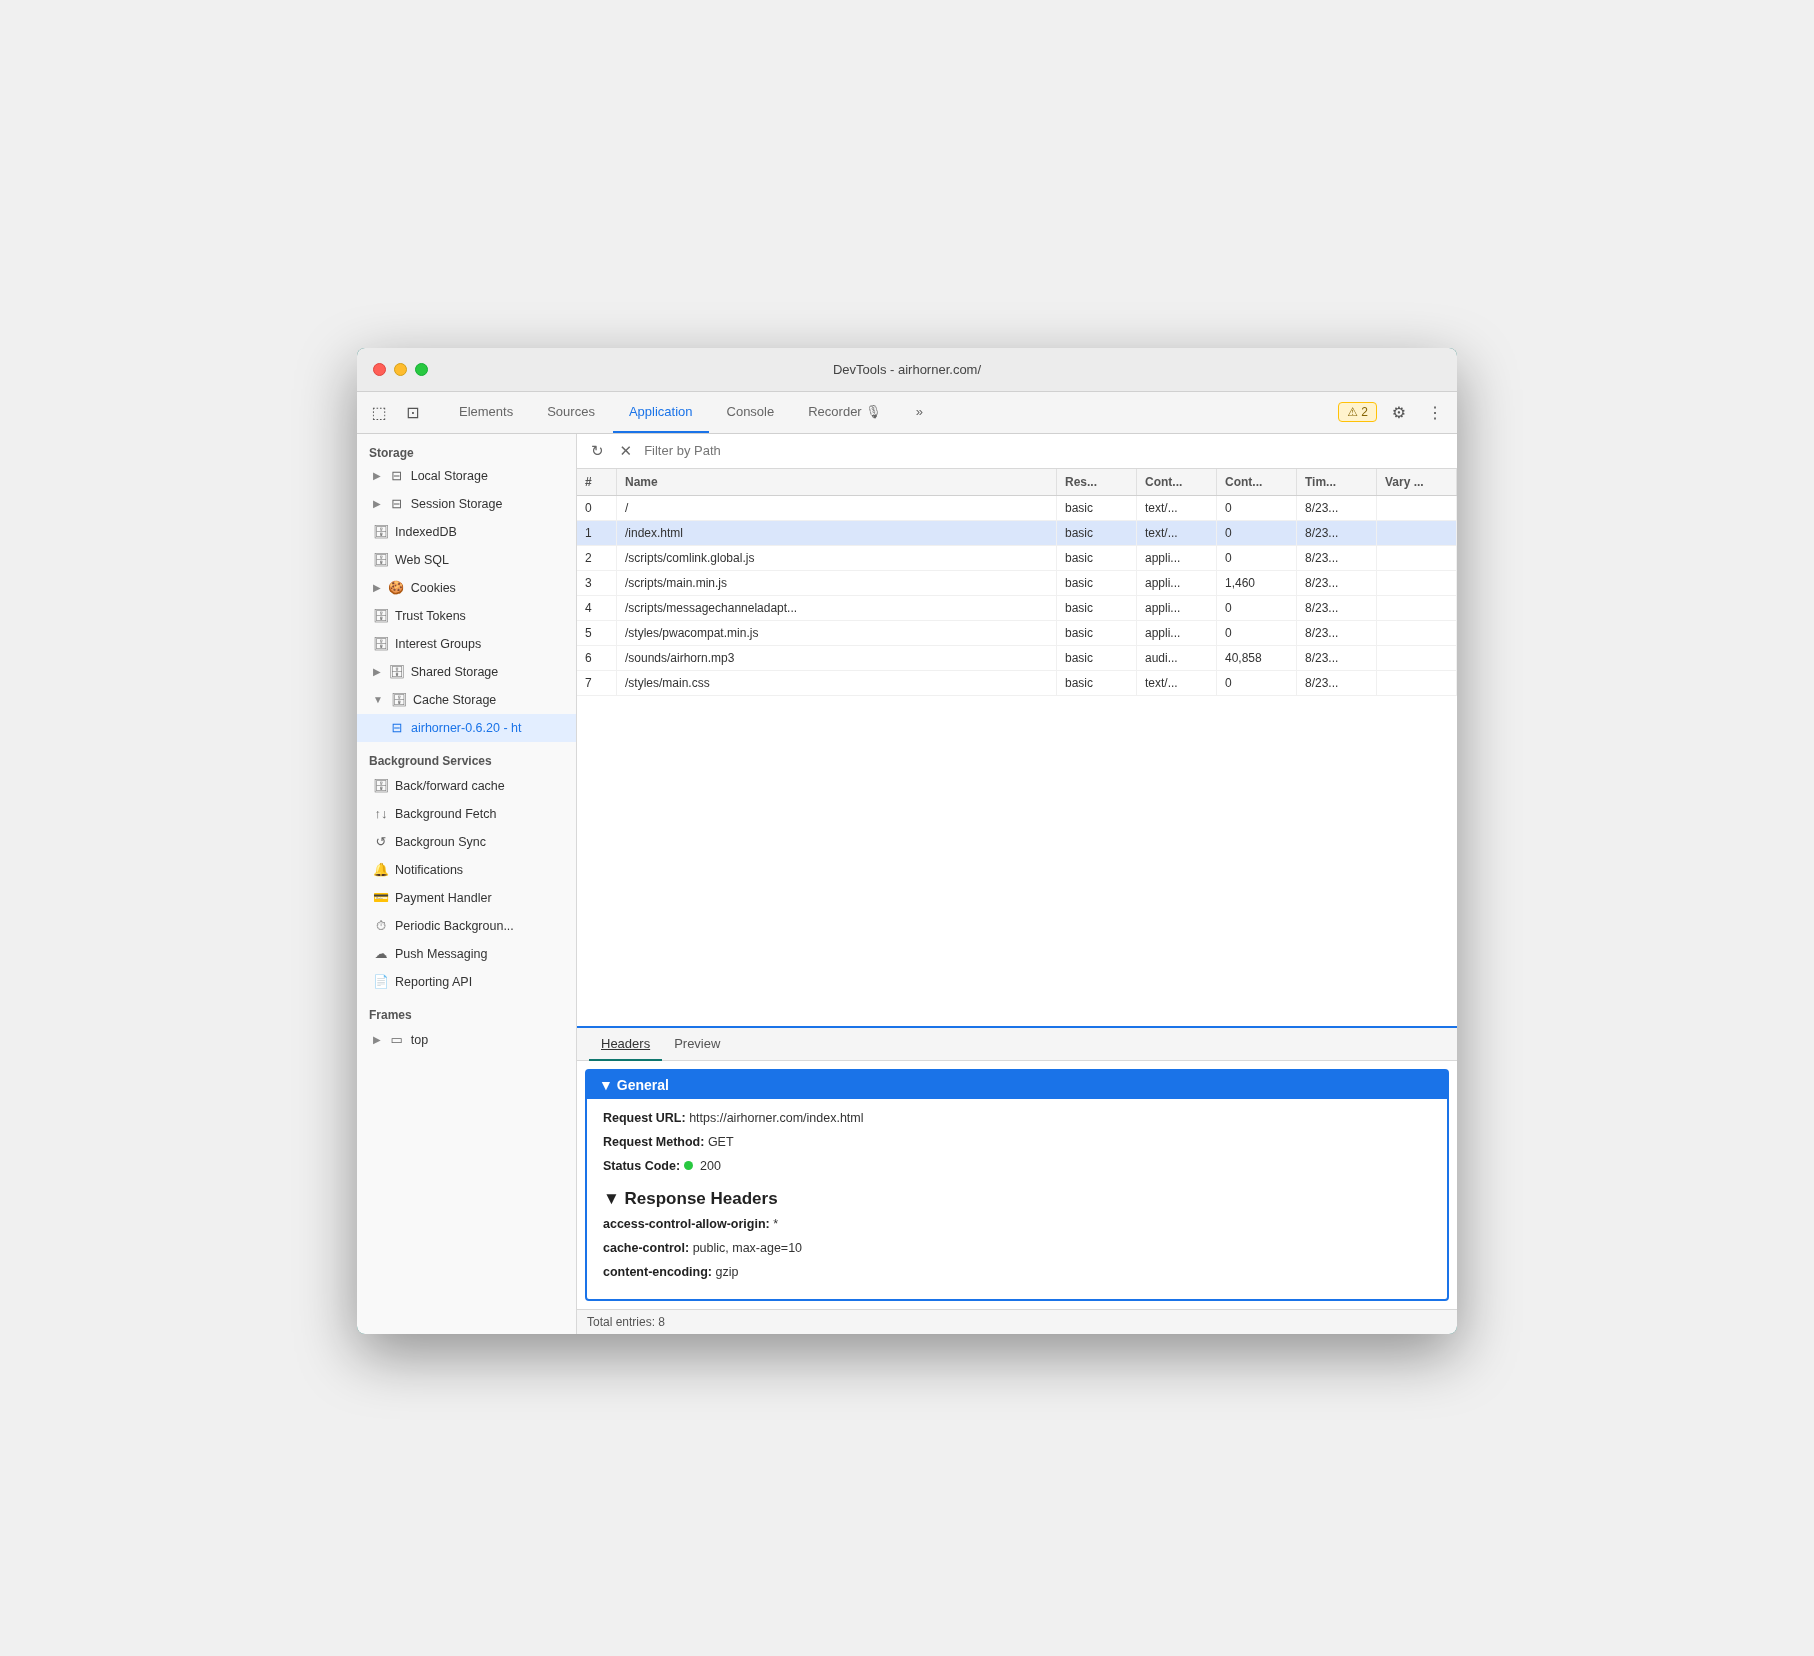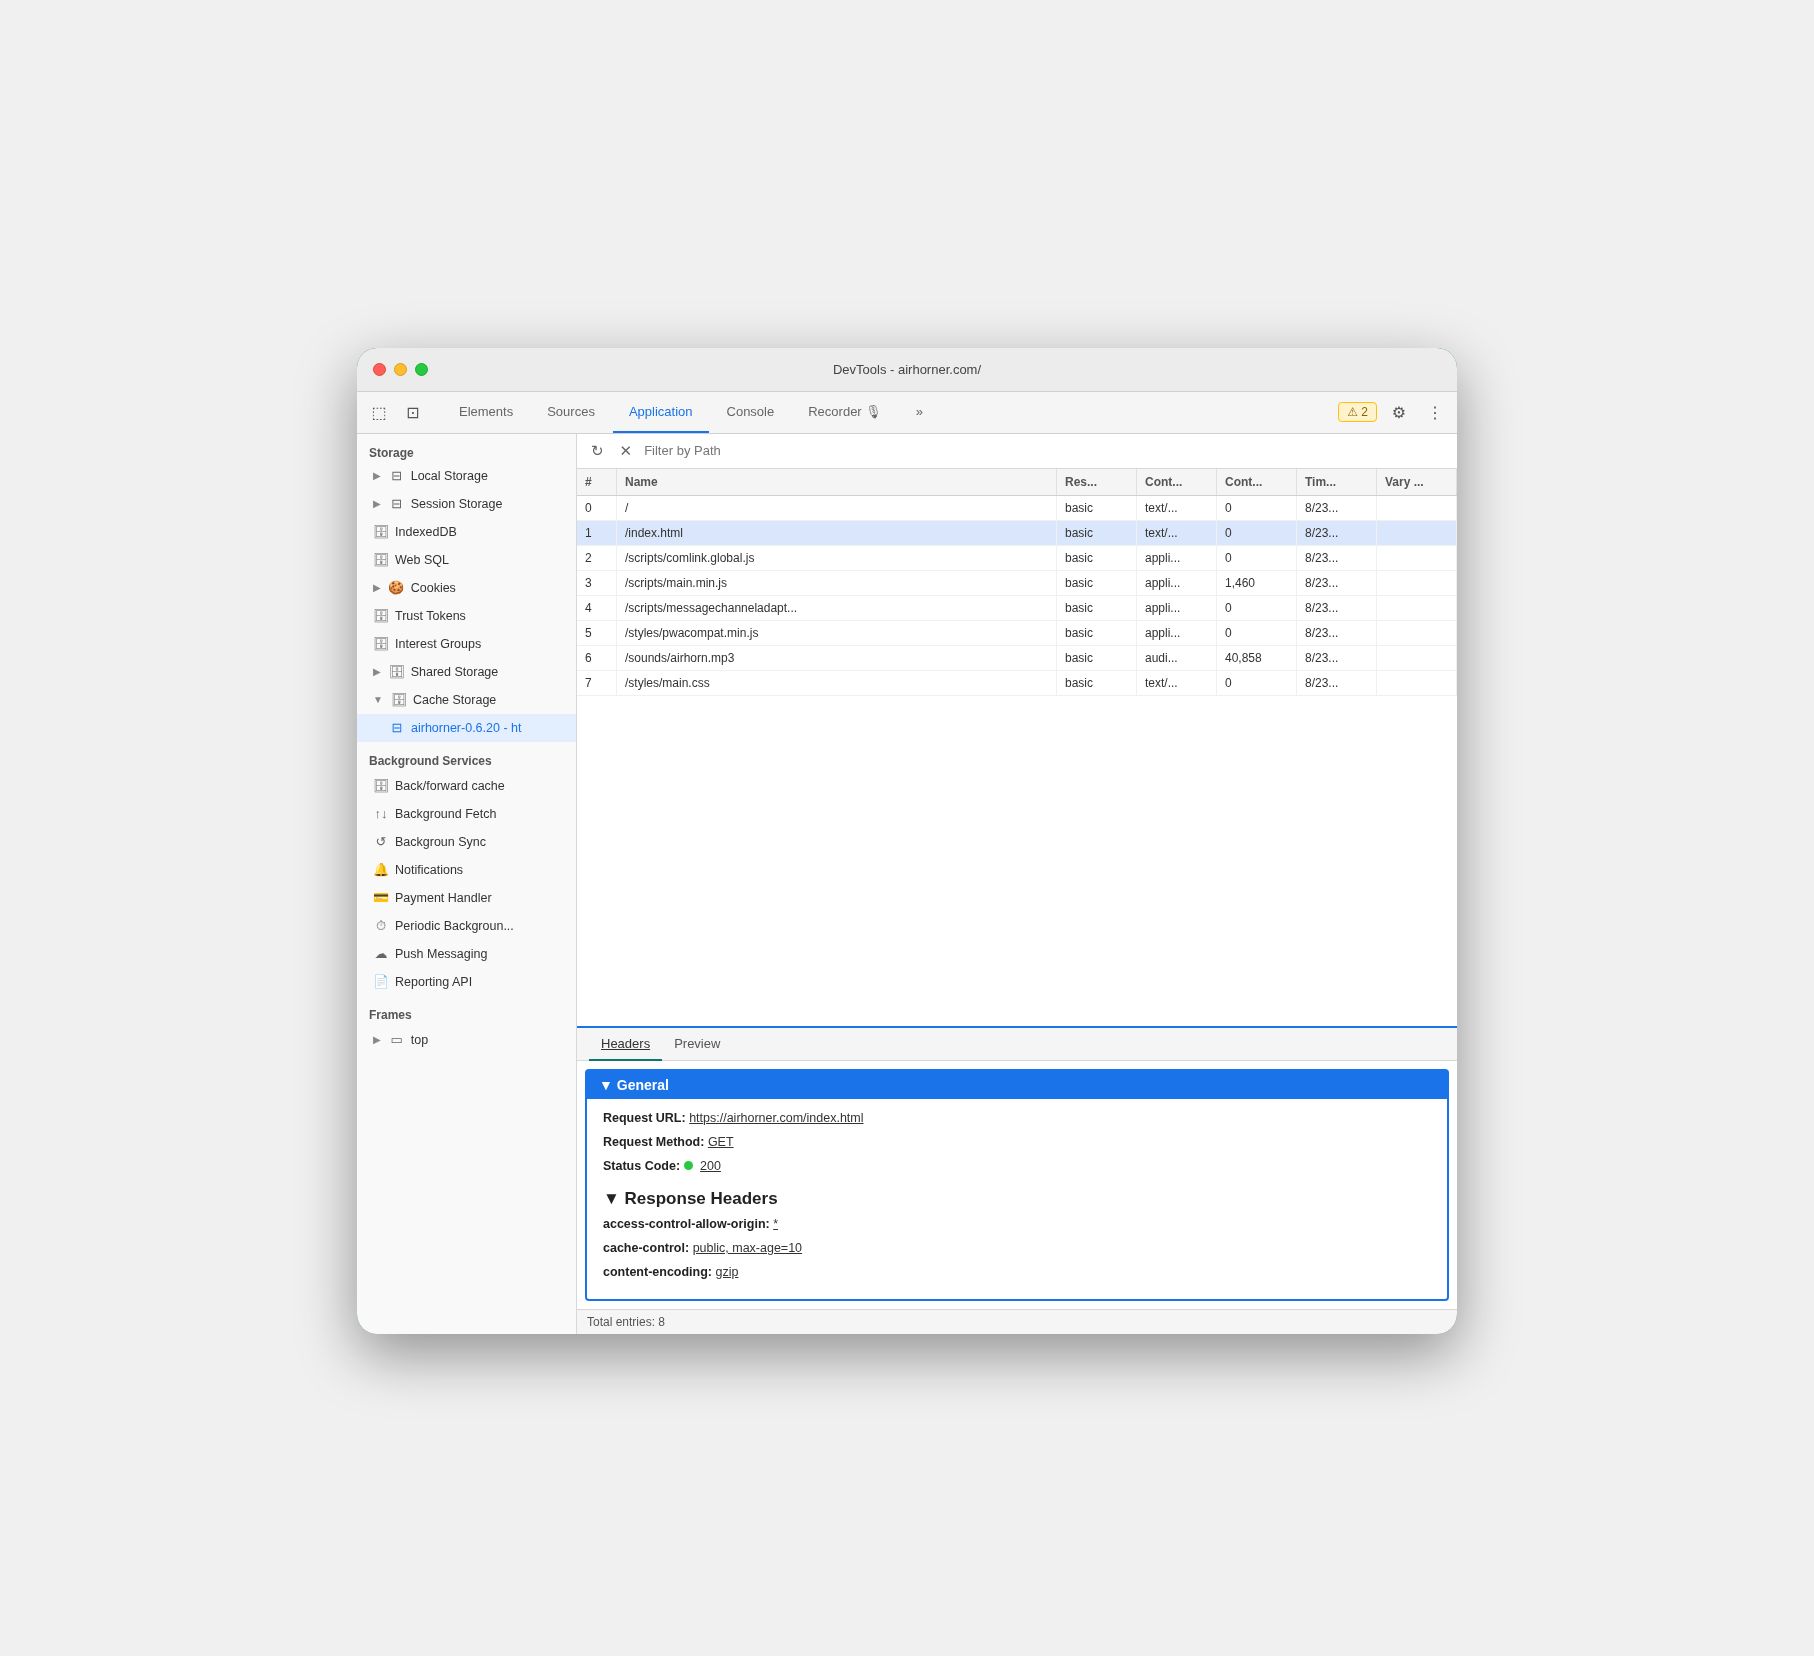--- a/index.html
+++ b/index.html
@@ -9,21 +9,21 @@
       background: #f0f0f0;
       display: flex;
       justify-content: center;
       align-items: center;
       min-height: 100vh;
       padding: 20px;
     }
     .window {
       width: 1100px;
       background: #0f766e;
-      border-radius: 20px;
+      border-radius: 8px;
       box-shadow: 0 20px 60px rgba(0,0,0,0.4);
       overflow: hidden;
       margin-top: 25px;
     }
     .titlebar {
       background: #ececec;
       height: 44px;
       display: flex;
       align-items: center;
       padding: 0 16px;
@@ -271,21 +271,20 @@
       margin: 5px 0;
       line-height: 1.5;
     }
     .header-key {
       font-weight: 700;
       color: #222;
     }
     .header-val {
       color: #333;
       font-weight: 400;
-      text-decoration: underline;
     }
     .status-dot {
       display: inline-block;
       width: 9px;
       height: 9px;
       border-radius: 50%;
       background: #28c840;
       margin-right: 4px;
     }
     .response-section {

